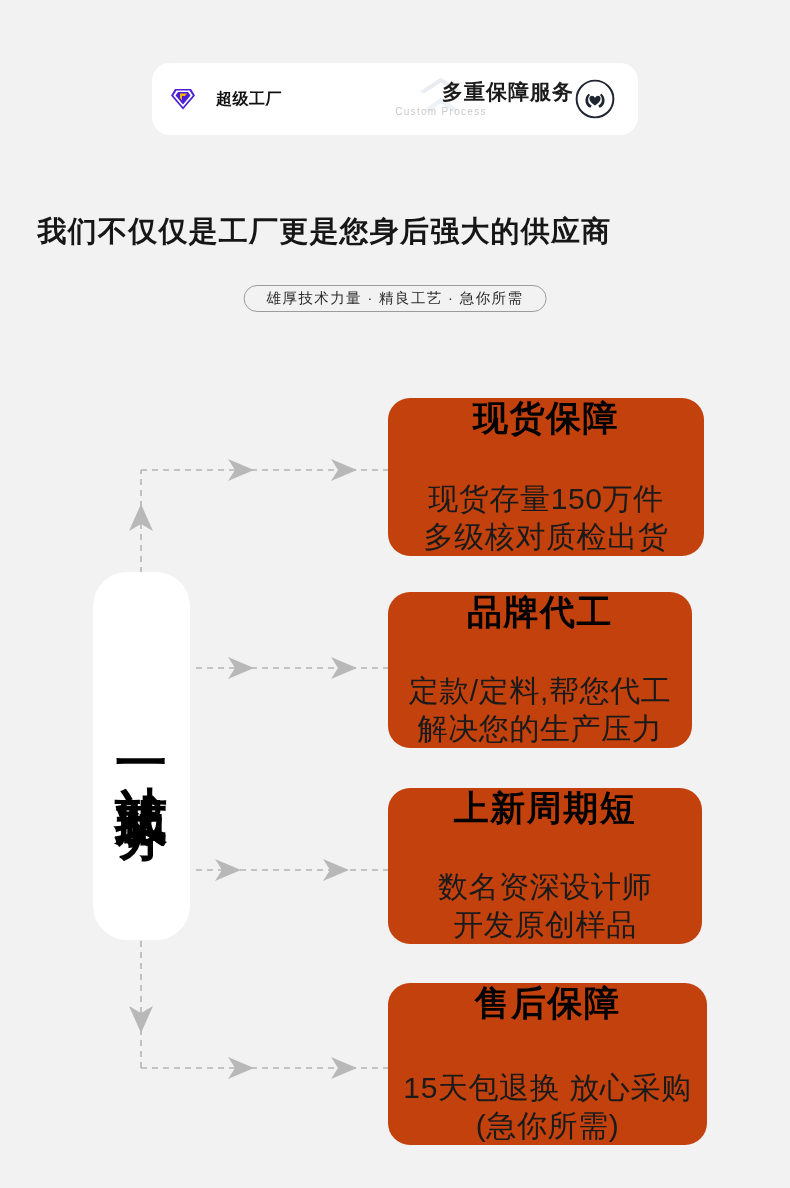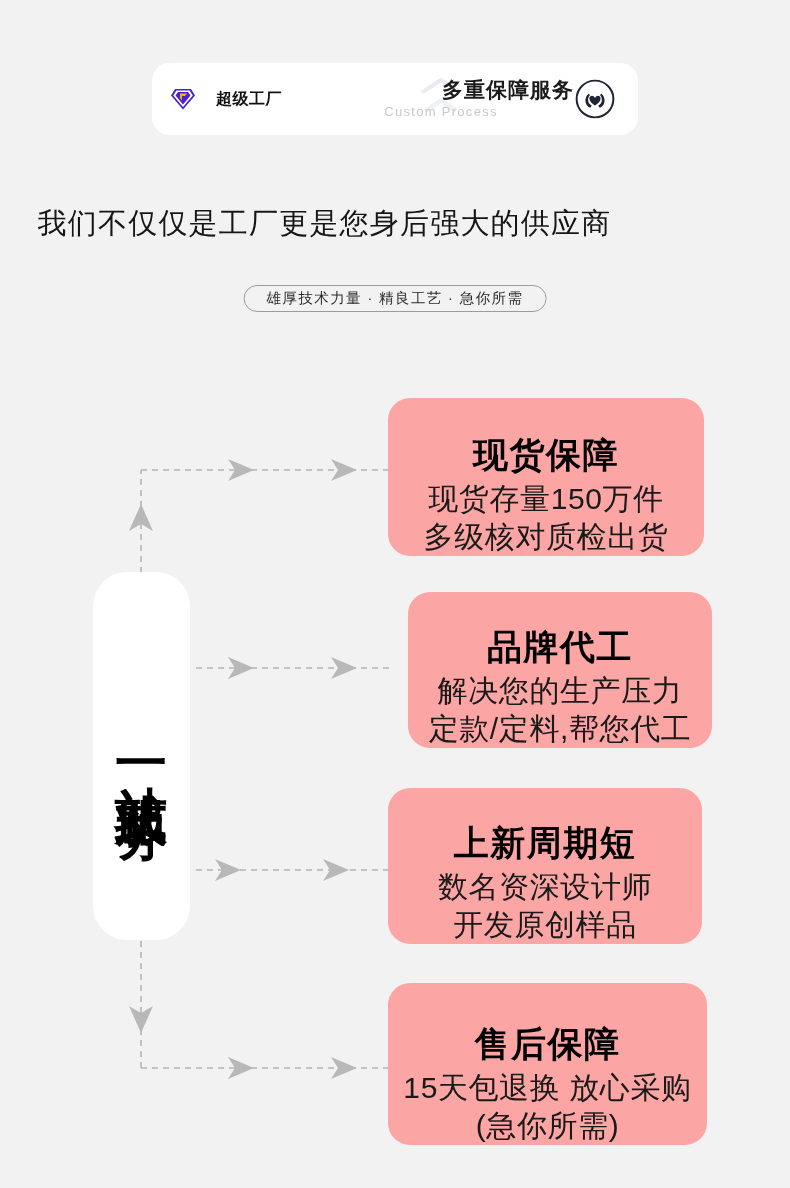--- a/index.html
+++ b/index.html
@@ -69,43 +69,43 @@
     position: relative;
     font-size: 21px;
     font-weight: 700;
     color: #1b1b1b;
     letter-spacing: 1px;
     line-height: 1.05;
     text-align: right;
   }
   .header-subtitle {
     position: relative;
-    font-size: 13px;
+    font-size: 10px;
     color: #c9c9c9;
     letter-spacing: 1.3px;
     margin-top: 2px;
     font-weight: 400;
     text-align: center;
   }
   .hands-heart-icon {
     width: 42px;
     height: 42px;
     flex: 0 0 auto;
     display: block;
   }
 
   
   .headline {
     position: absolute;
     left: 0;
-    top: 204px;
+    top: 212px;
     width: 649px;
     text-align: center;
     font-size: 29px;
-    font-weight: 400;
+    font-weight: 700;
     color: #161616;
     letter-spacing: 1.2px;
   }
 
   
   .pill {
     position: absolute;
     left: 50%;
     transform: translateX(-50%);
     top: 285px;
@@ -156,26 +156,26 @@
     font-weight: 700;
     color: #000000;
     letter-spacing: 8px;
     line-height: 1;
     font-family: "DejaVu Sans", "Liberation Sans", sans-serif;
   }
 
   
   .fcard {
     position: absolute;
-    background: #fca5a5;
+    background: #c2410c;
     border-radius: 22px;
     display: flex;
     flex-direction: column;
     align-items: center;
-    justify-content: flex-end;
+    justify-content: space-between;
     box-sizing: border-box;
   }
   .fcard-title {
     font-size: 35px;
     font-weight: 700;
     color: #000000;
     letter-spacing: 1.5px;
     line-height: 1.12;
     text-align: center;
   }
@@ -185,21 +185,21 @@
     letter-spacing: 0.6px;
     line-height: 1.26;
     text-align: center;
     font-weight: 400;
   }
   .fcard-body {
     margin-top: 6px;
   }
 
   #card-1 { left: 388px; top: 398px;  width: 316px; height: 158px; }
-  #card-2 { left: 408px; top: 592px;  width: 304px; height: 156px; }
+  #card-2 { left: 388px; top: 592px;  width: 304px; height: 156px; }
   #card-3 { left: 388px; top: 788px;  width: 314px; height: 156px; }
   #card-4 { left: 388px; top: 983px;  width: 319px; height: 162px; }
 </style>
 </head>
 <body>
 
 <div class="header-bar">
 
   <div class="brand-badge">
     <svg class="diamond-icon" viewBox="0 0 52 48">
@@ -273,22 +273,22 @@
   <div class="fcard-title">现货保障</div>
   <div class="fcard-body">
     <div class="fcard-line">现货存量150万件</div>
     <div class="fcard-line">多级核对质检出货</div>
   </div>
 </div>
 
 <div class="fcard" id="card-2">
   <div class="fcard-title">品牌代工</div>
   <div class="fcard-body">
+    <div class="fcard-line">定款/定料,帮您代工</div>
     <div class="fcard-line">解决您的生产压力</div>
-    <div class="fcard-line">定款/定料,帮您代工</div>
   </div>
 </div>
 
 <div class="fcard" id="card-3">
   <div class="fcard-title">上新周期短</div>
   <div class="fcard-body">
     <div class="fcard-line">数名资深设计师</div>
     <div class="fcard-line">开发原创样品</div>
   </div>
 </div>

